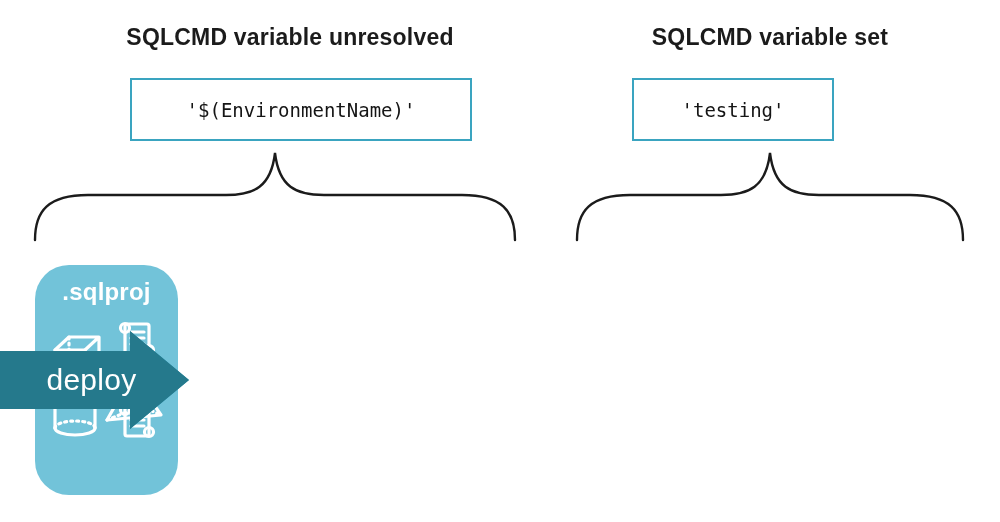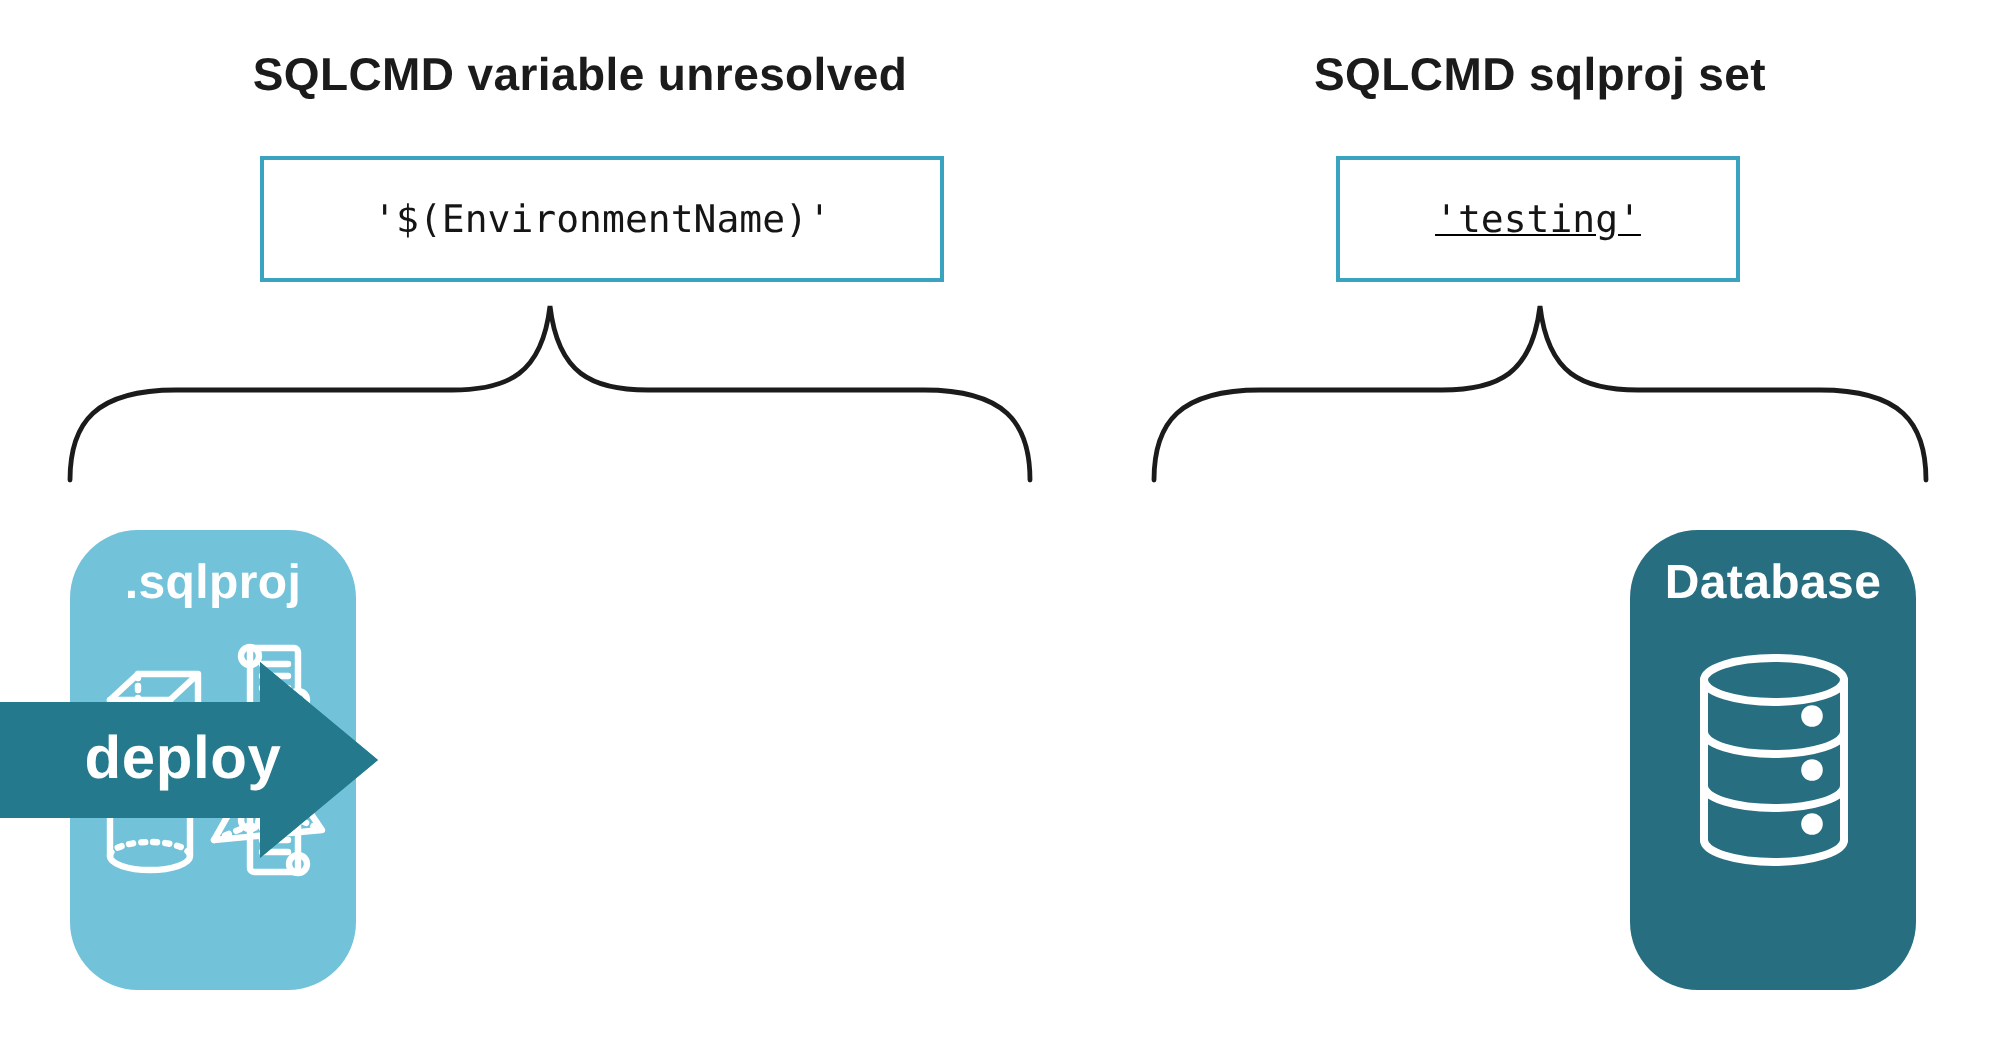--- a/index.html
+++ b/index.html
@@ -26,21 +26,21 @@
     top: 78px;
     height: 63px;
     background: #ffffff;
     border: 2px solid var(--code-border, #3aa4c0);
     box-sizing: border-box;
     display: flex;
     align-items: center;
     justify-content: center;
   }
   .code-left { left: 130px; width: 342px; }
-  .code-right { left: 668px; width: 202px; text-decoration: underline; }
+  .code-right { left: 632px; width: 202px; }
   .code-box code {
     font-family: "DejaVu Sans Mono", "Liberation Mono", monospace;
     font-size: 19px;
     color: #151515;
     white-space: nowrap;
   }
   .braces {
     position: absolute;
     left: 0; top: 145px;
     width: 1000px; height: 100px;
@@ -84,35 +84,35 @@
   .arrow svg { position: absolute; inset: 0; }
   .arrow-build svg polygon  { fill: var(--build-arrow-fill, #2e9ab5); }
   .arrow-deploy svg polygon { fill: var(--deploy-arrow-fill, #25798c); }
   .arrow-label {
     position: absolute;
     inset: 0;
     padding-right: 44px;
     display: flex;
     align-items: center;
     justify-content: center;
-    font-weight: 700;
+    font-weight: 400;
     font-size: 30px;
     color: #ffffff;
     letter-spacing: 0.3px;
     margin-left: 37px;
   }
 </style>
 </head>
 <body>
 
 <div class="canvas">
 
   <div class="heading heading-left">SQLCMD variable unresolved</div>
 
-  <div class="heading heading-right">SQLCMD sqlproj set</div>
+  <div class="heading heading-right">SQLCMD variable set</div>
 
   <div class="code-box code-left">
     <code>'$(EnvironmentName)'</code>
   </div>
 
   <div class="code-box code-right">
     <code>'testing'</code>
   </div>
 
   <svg class="braces" viewBox="0 0 1000 100" aria-hidden="true">
@@ -161,29 +161,14 @@
   </div>
 
 
   <div class="arrow arrow-deploy">
     <svg viewBox="0 0 190 100" aria-hidden="true">
       <polygon points="0,21 130,21 130,1 189,50 130,99 130,79 0,79"></polygon>
     </svg>
     <span class="arrow-label">deploy</span>
   </div>
 
-  <div class="node node-database">
-    <div class="node-label">Database</div>
-    <svg class="node-icon icon-database" width="82" height="108" viewBox="0 0 80 108" aria-hidden="true">
-      <g fill="none" stroke-width="4" stroke-linejoin="round" stroke-linecap="round">
-        <ellipse cx="40" cy="14" rx="35" ry="11"></ellipse>
-        <path d="M5,14 V94 M75,14 V94"></path>
-        <path d="M5,94 A35,11 0 0 0 75,94"></path>
-        <path d="M5,40 A35,11 0 0 0 75,40"></path>
-        <path d="M5,67 A35,11 0 0 0 75,67"></path>
-        <circle cx="59" cy="32" r="3.4" fill="#ffffff" stroke="none"></circle>
-        <circle cx="59" cy="59" r="3.4" fill="#ffffff" stroke="none"></circle>
-        <circle cx="59" cy="86" r="3.4" fill="#ffffff" stroke="none"></circle>
-      </g>
-    </svg>
-  </div>
 
 </div>
 
 </body></html>

